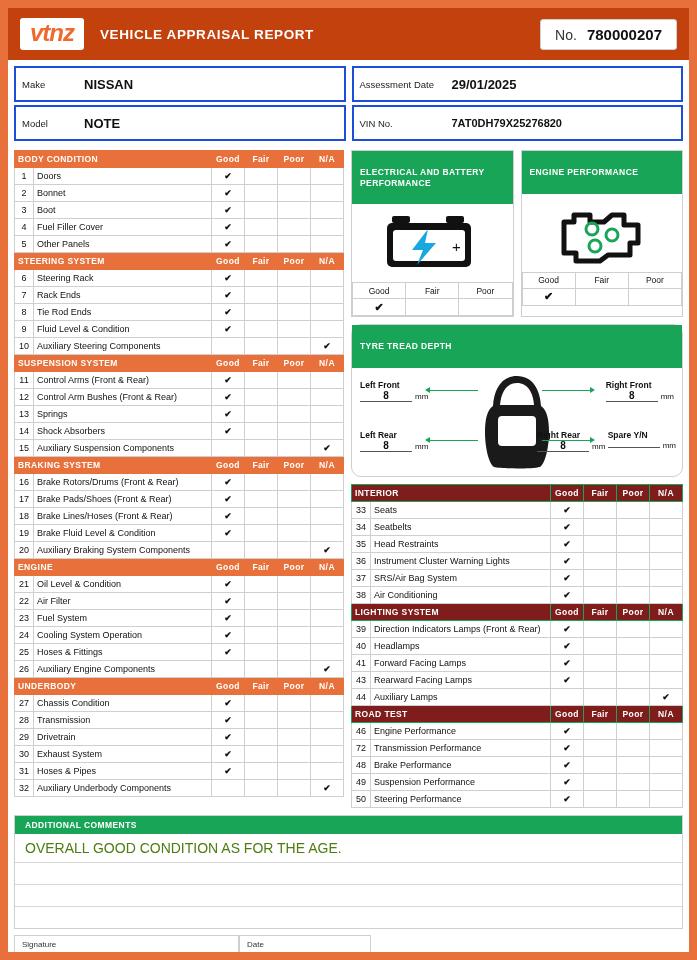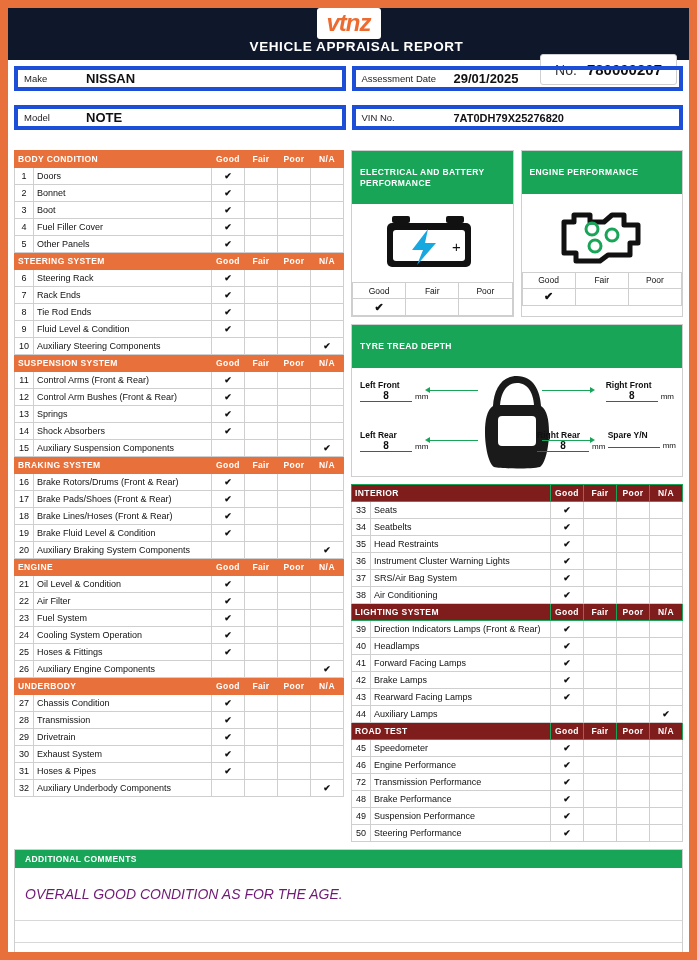--- a/index.html
+++ b/index.html
@@ -12,25 +12,24 @@
     position: relative;
     width: 697px;
     height: 960px;
     background: #ffffff;
     border: 8px solid #e8703a;
     overflow: hidden;
   }
   
   .header {
     height: 52px;
-    background: #0f172a;
+    background: #c2410c;
     display: flex;
     align-items: center;
     padding: 0 12px;
-    flex-direction: column;
   }
   .logo {
     background: #ffffff;
     color: #ee6b2f;
     font-weight: bold;
     font-style: italic;
     font-size: 24px;
     padding: 2px 10px 3px 10px;
     border-radius: 3px;
     letter-spacing: -1px;
@@ -59,23 +58,23 @@
   
   .vehinfo {
     display: flex;
     margin: 6px 6px 0 6px;
     gap: 6px;
   }
   .vehinfo .col { flex: 1; }
   .infrow {
     display: flex;
     align-items: center;
-    border: 4px solid #1d4ed8;
-    height: 25px;
-    margin-bottom: 14px;
+    border: 2px solid #1d4ed8;
+    height: 36px;
+    margin-bottom: 3px;
     padding: 0 6px;
   }
   .infrow .k { font-size: 9.5px; color: #222; width: 62px; }
   .infrow .k.wide { width: 92px; }
   .infrow .v { font-size: 13px; color: #111; font-weight: bold; }
   .infrow .v.small { font-size: 11px; font-weight: bold; }
 
   
   .main {
     display: flex;
@@ -143,21 +142,21 @@
   table.rate td {
     border: 1px solid #cfcfcf;
     font-size: 8.5px;
     text-align: center;
     height: 16px;
     color: #111;
   }
   table.rate td.v { height: 17px; font-size: 11px; font-weight: bold; }
 
   
-  .tyre { margin-top: 7px; }
+  .tyre { margin-top: 7px; border-radius: 10px; }
   .tyrebody { position: relative; height: 108px; padding: 0 8px; }
   .tyre-cell { position: absolute; font-size: 9px; color: #111; }
   .tyre-cell .t { font-weight: bold; font-size: 8.5px; }
   .tyre-val {
     display: inline-block;
     border-bottom: 1px solid #555;
     width: 52px;
     text-align: center;
     font-size: 10px;
     font-weight: bold;
@@ -173,21 +172,21 @@
   }
   .arrow.l:before { left: -5px; border-right: 5px solid #18a558; }
   .arrow.r:after { right: -5px; border-left: 5px solid #18a558; }
 
   
   .comments { margin: 7px 6px 0 6px; border: 1px solid #cfcfcf; }
   .comments .ch {
     background: #18a558; color: #fff; font-weight: bold;
     font-size: 8.5px; letter-spacing: 0.4px; padding: 4px 10px;
   }
-  .ctext { font-size: 14px; padding: 18px 10px; color: #701a75; font-style: italic; }
+  .ctext { font-size: 14px; padding: 6px 10px; color: #4d7c0f; }
   .cline { border-top: 1px solid #d8d8d8; height: 22px; }
 
   
   .footer { display: flex; margin: 6px 6px 0 6px; gap: 0; }
   .f1 { width: 332px; }
   .f2 { width: 225px; }
   .f3 { width: 132px; }
   .fbox { border: 1px solid #cfcfcf; padding: 4px 7px; }
   .fbox .k { font-size: 8px; color: #333; }
   .fbox .v { font-size: 14px; font-weight: bold; color: #111; }
@@ -732,28 +731,20 @@
             </tr>
             <tr>
               <td class="num">41</td>
               <td class="lbl">Forward Facing Lamps</td>
               <td class="mark">✔</td>
               <td class="mark"></td>
               <td class="mark"></td>
               <td class="mark"></td>
             </tr>
             <tr>
-              <td class="num">42</td>
-              <td class="lbl">Brake Lamps</td>
-              <td class="mark">✔</td>
-              <td class="mark"></td>
-              <td class="mark"></td>
-              <td class="mark"></td>
-            </tr>
-            <tr>
               <td class="num">43</td>
               <td class="lbl">Rearward Facing Lamps</td>
               <td class="mark">✔</td>
               <td class="mark"></td>
               <td class="mark"></td>
               <td class="mark"></td>
             </tr>
             <tr>
               <td class="num">44</td>
               <td class="lbl">Auxiliary Lamps</td>
@@ -761,28 +752,20 @@
               <td class="mark"></td>
               <td class="mark"></td>
               <td class="mark">✔</td>
             </tr>
             <tr class="sec green">
               <td colspan="2" class="sec-title">ROAD TEST</td>
               <td class="h">Good</td>
               <td class="h">Fair</td>
               <td class="h">Poor</td>
               <td class="h">N/A</td>
-            </tr>
-            <tr>
-              <td class="num">45</td>
-              <td class="lbl">Speedometer</td>
-              <td class="mark">✔</td>
-              <td class="mark"></td>
-              <td class="mark"></td>
-              <td class="mark"></td>
             </tr>
             <tr>
               <td class="num">46</td>
               <td class="lbl">Engine Performance</td>
               <td class="mark">✔</td>
               <td class="mark"></td>
               <td class="mark"></td>
               <td class="mark"></td>
             </tr>
             <tr>

